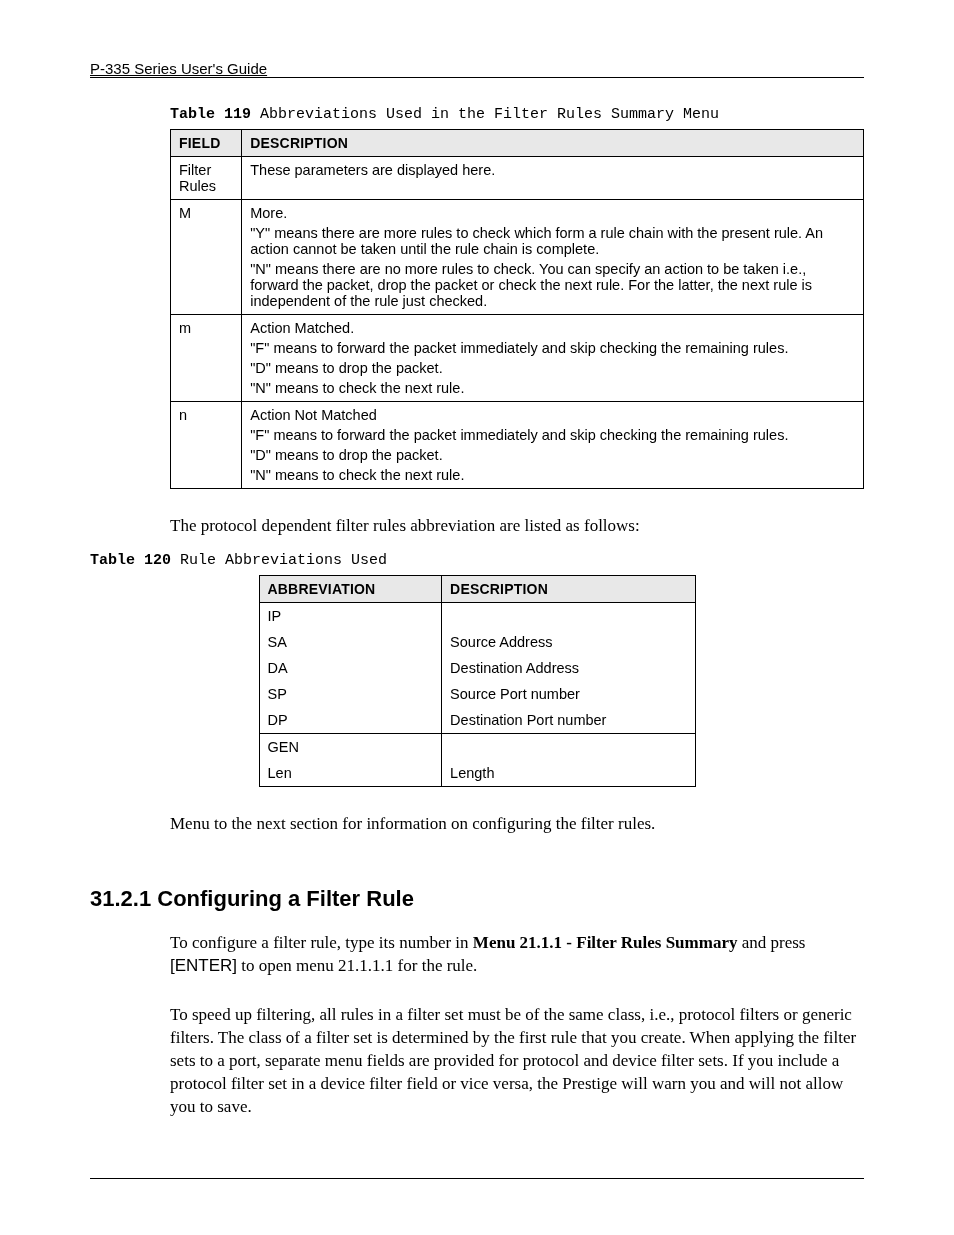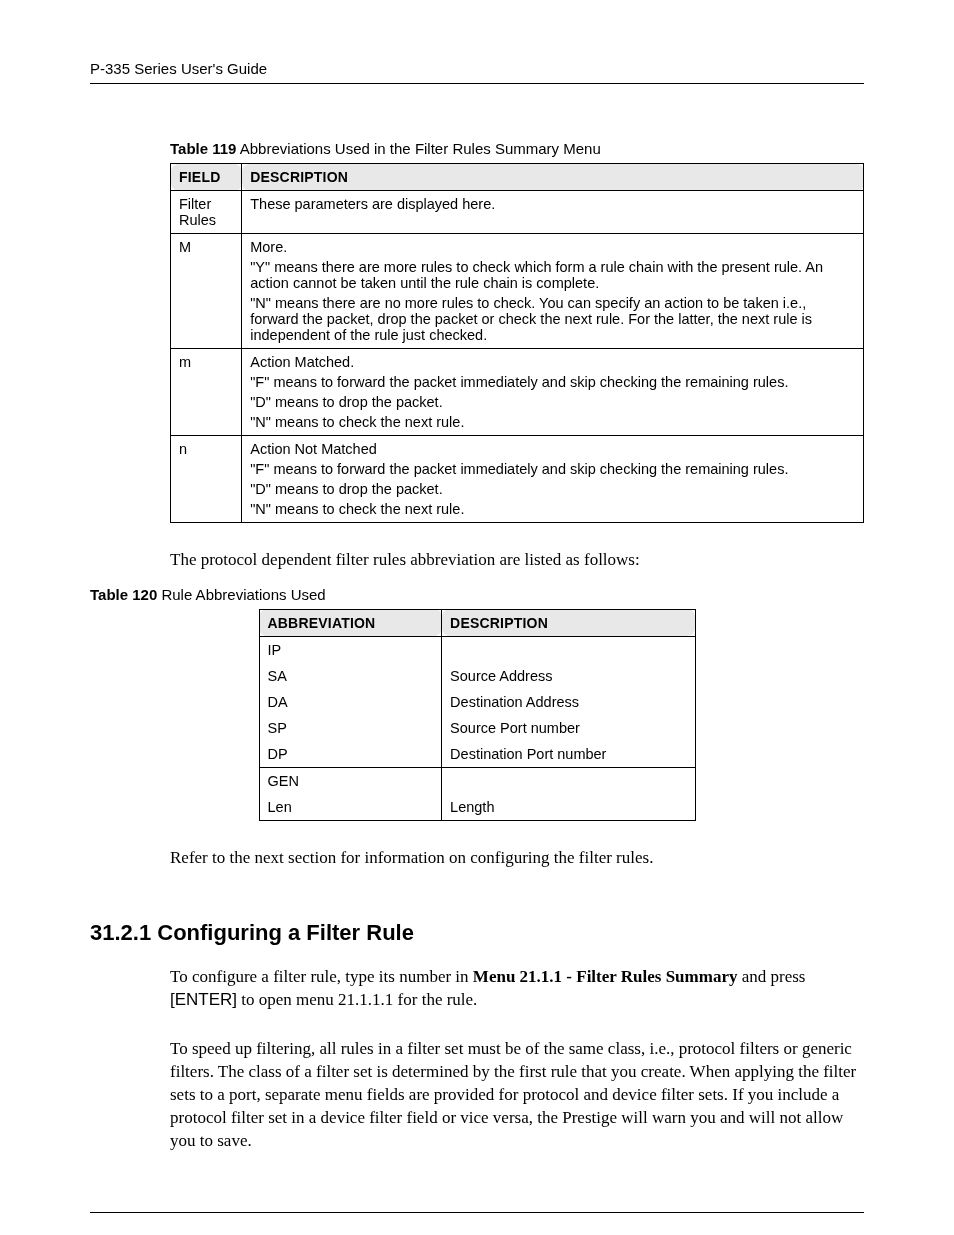--- a/index.html
+++ b/index.html
@@ -9,26 +9,26 @@
       padding: 60px 90px 40px 90px;
       background: #fff;
       color: #000;
       width: 954px;
       box-sizing: border-box;
       font-size: 17px;
     }
     .header-line {
       font-family: Arial, Helvetica, sans-serif;
       font-size: 15px;
-      padding-bottom: 6px;
       border-bottom: 1px solid #000;
-      margin-bottom: 56px;
+      margin-bottom: 28px;
+      text-decoration: underline;
     }
     .table-caption {
-      font-family: Liberation Sans, sans-serif;
+      font-family: Liberation Mono, monospace;
       font-size: 15px;
       text-align: left;
       margin: 0 0 6px 0;
     }
     .table-caption.centered {
     }
     .table-caption b {
       font-weight: bold;
     }
     table {
@@ -53,21 +53,20 @@
       padding: 5px 8px;
       vertical-align: top;
       text-align: left;
     }
     th {
       background: #e8e8e8;
       font-variant: small-caps;
       font-weight: bold;
       font-size: 14px;
       letter-spacing: 0.2px;
-      border-radius: 8px;
     }
     td p {
       margin: 0 0 4px 0;
     }
     td p:last-child { margin-bottom: 0; }
     .body-para {
       margin-left: 80px;
       margin-top: 26px;
       margin-bottom: 14px;
       line-height: 1.35;
@@ -183,21 +182,21 @@
         <td>GEN</td>
         <td></td>
       </tr>
       <tr class="no-top">
         <td>Len</td>
         <td>Length</td>
       </tr>
     </tbody>
 </table>
 
-<p class="body-para">Refer to the next section for information on configuring the filter rules.</p>
+<p class="body-para">Menu to the next section for information on configuring the filter rules.</p>
 
 <div class="section-heading">31.2.1  Configuring a Filter Rule</div>
 
 <p class="body-para" style="margin-top:10px;">
   <span>To configure a filter rule, type its number in </span><b>Menu 21.1.1 - Filter Rules Summary</b><span> and press </span><span style="font-family:Arial,Helvetica,sans-serif">[ENTER]</span><span> to open menu 21.1.1.1 for the rule.</span>
 </p>
 
 <p class="body-para">To speed up filtering, all rules in a filter set must be of the same class, i.e., protocol filters or generic filters. The class of a filter set is determined by the first rule that you create. When applying the filter sets to a port, separate menu fields are provided for protocol and device filter sets. If you include a protocol filter set in a device filter field or vice versa, the Prestige will warn you and will not allow you to save.</p>
 
 <div class="footer">

